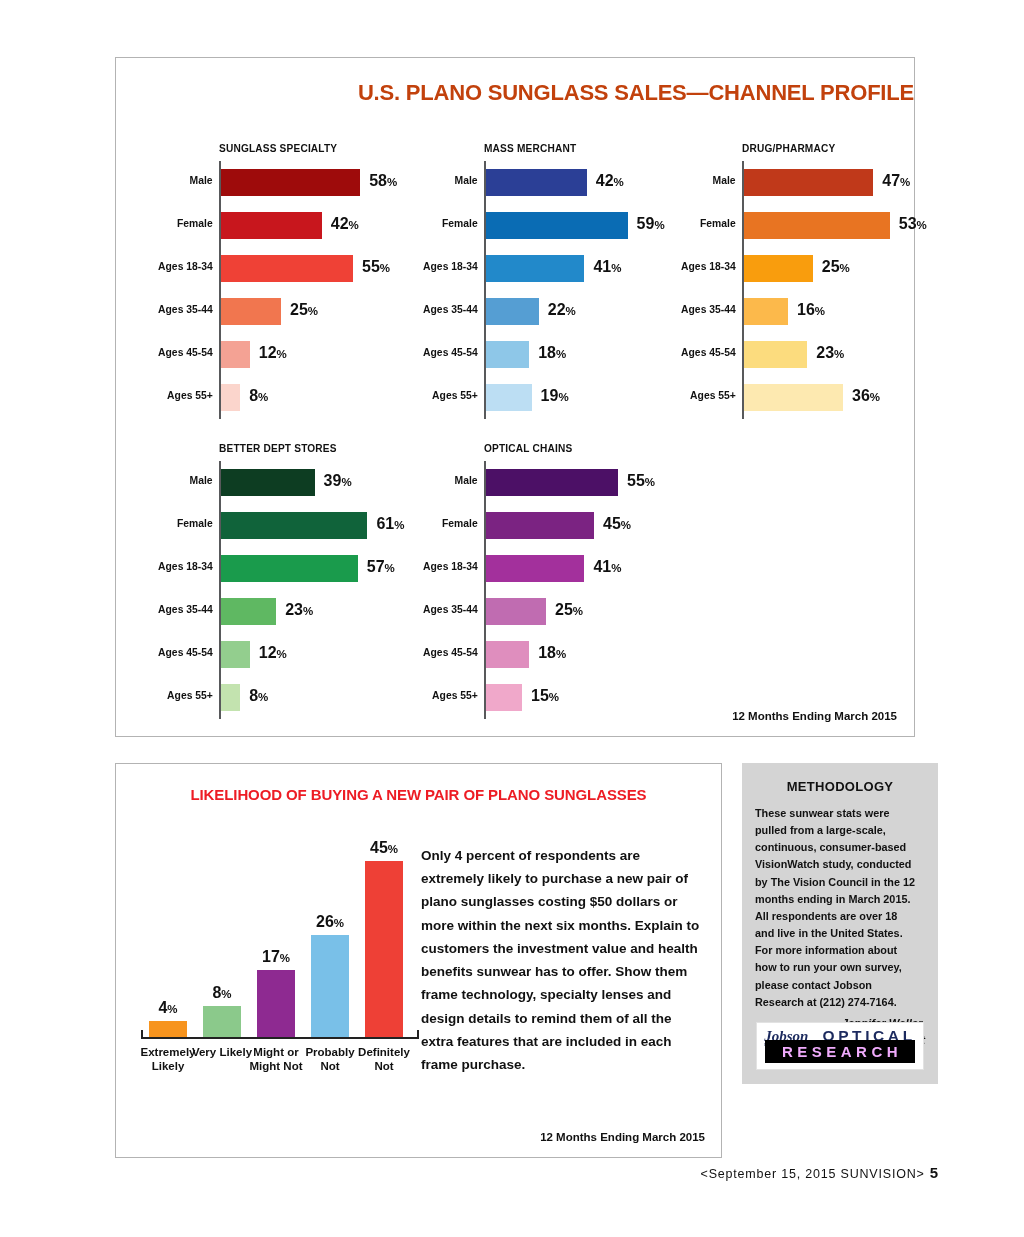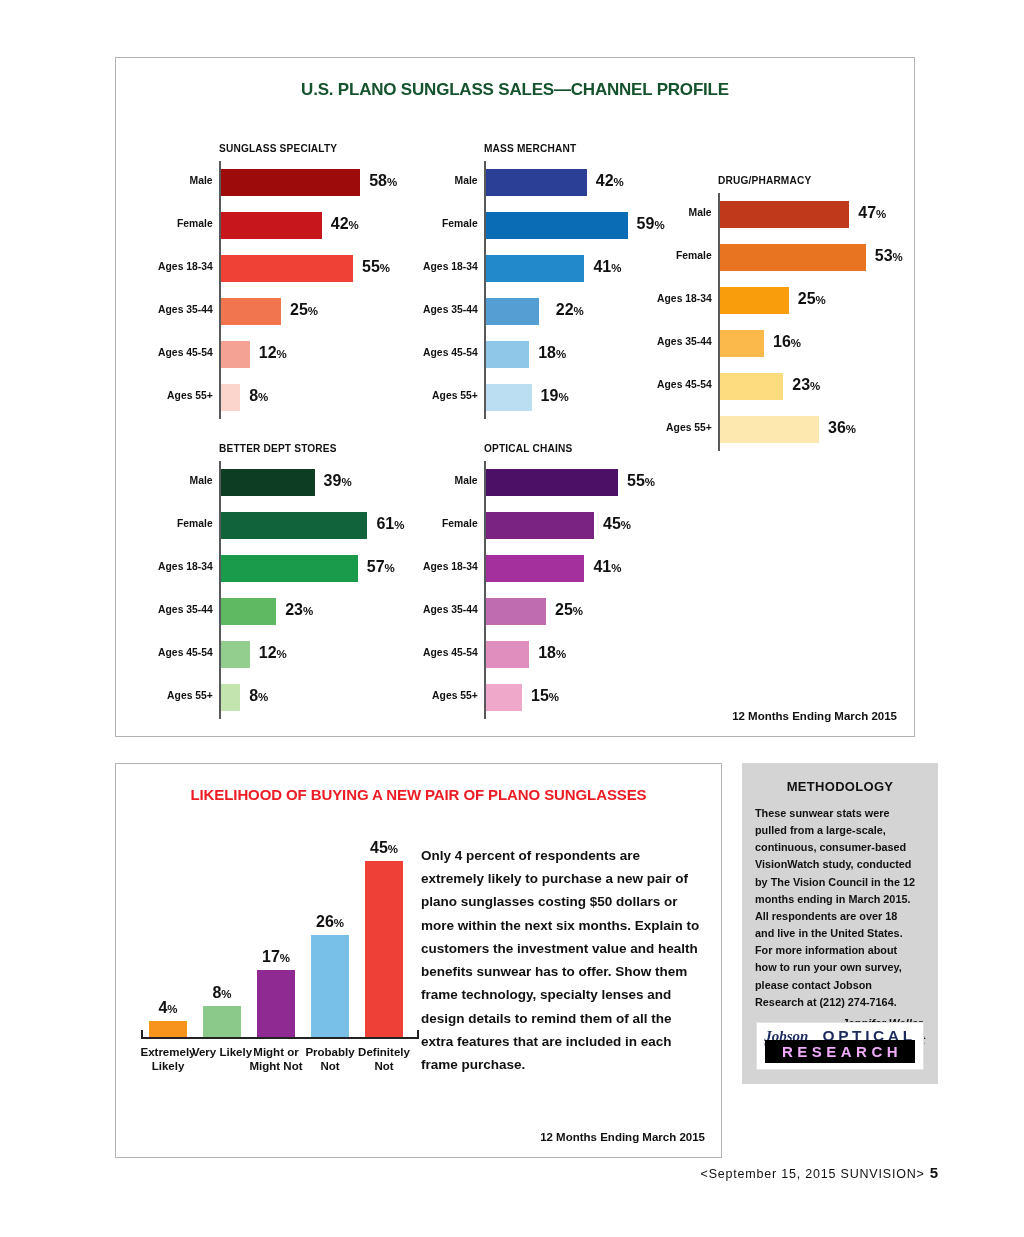--- a/index.html
+++ b/index.html
@@ -13,24 +13,24 @@
 
   
   #top-panel {
     position: absolute;
     left: 115px; top: 57px;
     width: 800px; height: 680px;
     border: 1px solid #b3b3b3;
     background: #fff;
   }
   .main-title {
-    text-align: center;
-    color: #14532d;
-    font-weight: bold;
-    font-size: 17px;
+    text-align: right;
+    color: #c2410c;
+    font-weight: bold;
+    font-size: 22px;
     letter-spacing: -0.2px;
     margin-top: 22px;
   }
   .sub-title {
     text-align: center;
     color: #1a1a1a;
     font-weight: bold;
     font-size: 14.5px;
     margin-top: 7px;
   }
@@ -295,36 +295,36 @@
           <span class="val" style="left: 150.6px;"><span>59</span><span class="pct">%</span></span>
         </div>
         <div class="row">
           <span class="cat">Ages 18-34</span>
           <div class="bar" style="width: 98.4px; background: rgb(34, 137, 202);"></div>
           <span class="val" style="left: 107.4px;"><span>41</span><span class="pct">%</span></span>
         </div>
         <div class="row">
           <span class="cat">Ages 35-44</span>
           <div class="bar" style="width: 52.8px; background: rgb(85, 158, 211);"></div>
-          <span class="val" style="left: 61.8px; margin-left: 8px;"><span>22</span><span class="pct">%</span></span>
+          <span class="val" style="left: 61.8px;"><span>22</span><span class="pct">%</span></span>
         </div>
         <div class="row">
           <span class="cat">Ages 45-54</span>
           <div class="bar" style="width: 43.2px; background: rgb(142, 199, 232);"></div>
           <span class="val" style="left: 52.2px;"><span>18</span><span class="pct">%</span></span>
         </div>
         <div class="row">
           <span class="cat">Ages 55+</span>
           <div class="bar" style="width: 45.6px; background: rgb(188, 222, 243);"></div>
           <span class="val" style="left: 54.6px;"><span>19</span><span class="pct">%</span></span>
         </div>
       </div>
   </div>
 
-  <div class="chart-area" style="left:602px; top:84px; width:175px;margin-top:32px;">
+  <div class="chart-area" style="left:626px; top:84px; width:175px;">
     <div class="chart-head">DRUG/PHARMACY</div>
     <div class="plot">
         <div class="row">
           <span class="cat">Male</span>
           <div class="bar" style="width: 129.25px; background: rgb(192, 57, 26);"></div>
           <span class="val" style="left: 138.25px;"><span>47</span><span class="pct">%</span></span>
         </div>
         <div class="row">
           <span class="cat">Female</span>
           <div class="bar" style="width: 145.75px; background: rgb(232, 116, 34);"></div>

